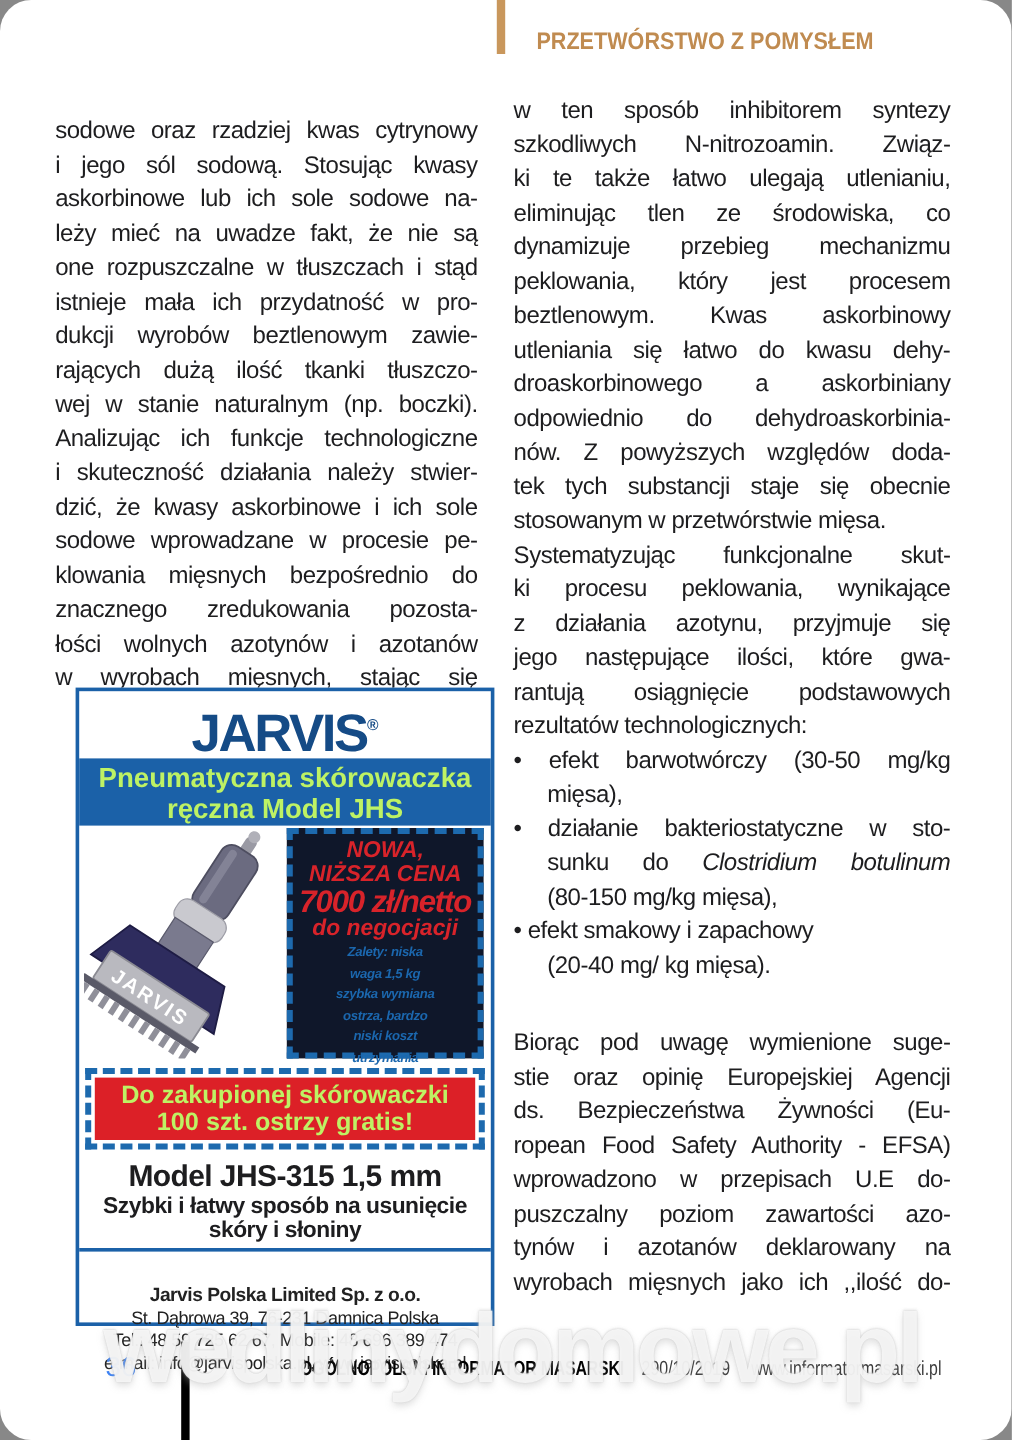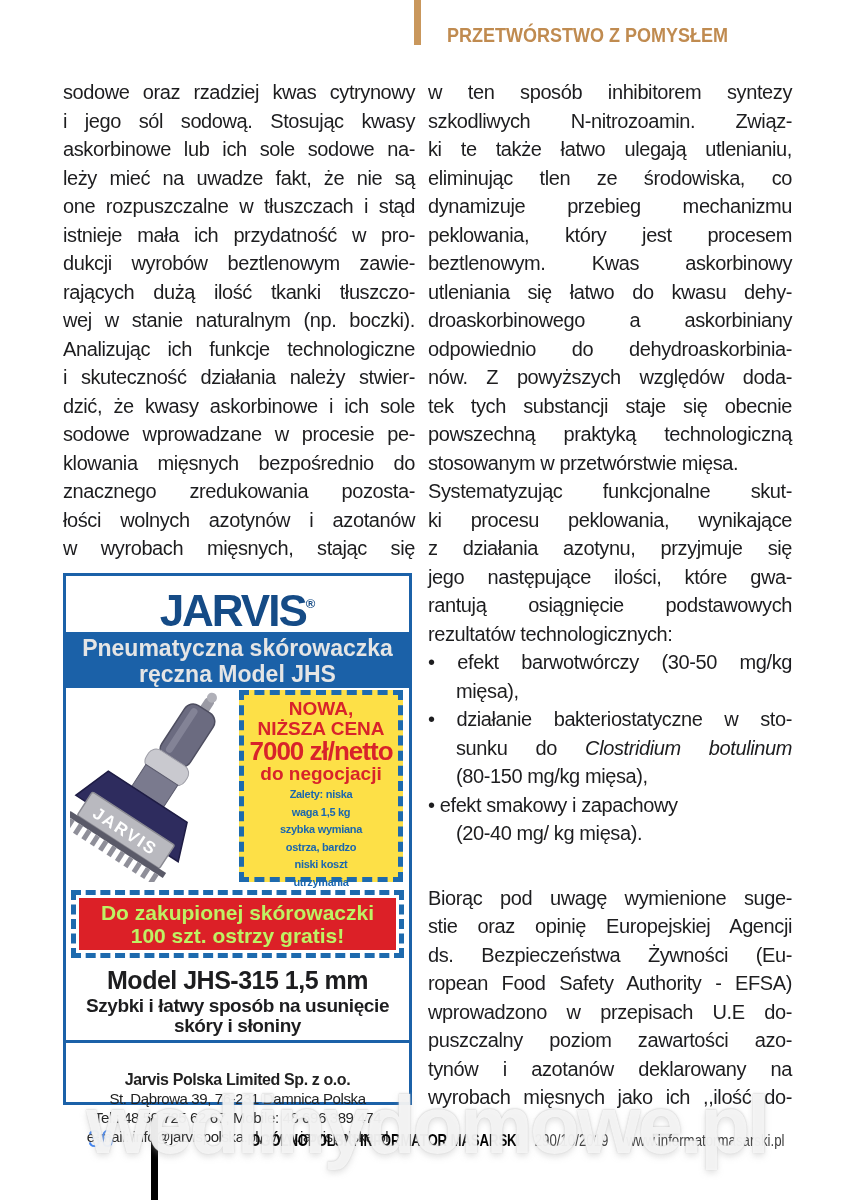--- a/index.html
+++ b/index.html
@@ -1,46 +1,46 @@
 <!DOCTYPE html>
 <html style="--accent_gold: #C9975C; --accent_gold_text: #C08B50; --navy: #154B86; --band_blue: #1B61A8; --dashed_blue: #1D6AAE; --red: #D8232A; --banner_red: #DC2027; --benefit_blue: #1B67AE; --text: #1D1D1F;"><head>
 <meta charset="utf-8">
 <style>
   html,body{margin:0;padding:0;background:#888;}
   .page{position:relative;width:843px;height:1200px;background:#fff;margin:0 auto;
-        font-family:"Liberation Sans", sans-serif;color:var(--text,#1d1d1f);overflow:hidden;}
+        font-family:"Liberation Sans", sans-serif;color:var(--text,#1d1d1f);overflow:hidden;border-radius:26px;}
 
   
   .head-bar{position:absolute;left:414px;top:0;width:7px;height:45px;background:var(--accent_gold,#C9975C);}
   .head-title{position:absolute;left:447px;top:24px;font-size:20px;font-weight:bold;
               color:var(--accent_gold_text,#C08B50);transform:scaleX(0.9);transform-origin:left center;
               white-space:nowrap;}
 
   
   .col{position:absolute;top:78px;font-size:20px;letter-spacing:-0.4px;}
-  .col-left{left:63px;width:352px;}
+  .col-left{left:46px;width:352px;margin-top:17px;}
   .col-right{left:428px;width:364px;}
   .tl{height:28.5px;line-height:28.5px;text-align:justify;text-align-last:justify;white-space:nowrap;}
   .tl.nj{text-align-last:left;}
   .tl.ind{padding-left:28px;}
   .tl.gap{margin-top:36px;}
   .tl i{font-style:italic;}
 
   
   .ad{position:absolute;left:63px;top:573px;width:349px;height:532px;box-sizing:border-box;
       border:3px solid var(--band_blue,#1B61A8);background:#fff;}
   .ad-logo-row{position:absolute;top:2px;left:0;right:0;height:54px;text-align:center;}
   .ad-logo{font-size:44px;font-weight:bold;letter-spacing:-2px;color:var(--navy,#154B86);line-height:52px;}
   .ad-reg{font-size:13px;vertical-align:18px;letter-spacing:0;}
   .ad-band{position:absolute;top:56px;left:0;right:0;height:56px;background:var(--band_blue,#1B61A8);
-           color:#e5e5e5;text-align:center;font-weight:bold;font-size:23px;line-height:26px;padding-top:3px;box-sizing:border-box;}
+           color:#bef264;text-align:center;font-weight:bold;font-size:23px;line-height:26px;padding-top:3px;box-sizing:border-box;}
   .ad-mid{position:absolute;top:112px;left:0;right:0;height:196px;}
   .photo{position:absolute;left:4px;top:2px;width:174px;height:192px;}
   .price-box{position:absolute;right:6px;top:2px;width:164px;height:192px;box-sizing:border-box;
-             border:5px dashed var(--dashed_blue,#1D6AAE);background:#fde047;text-align:center;padding-top:4px;}
+             border:5px dashed var(--dashed_blue,#1D6AAE);background:#0f172a;text-align:center;padding-top:4px;font-style:italic;}
   .pr-red{color:var(--red,#D8232A);font-weight:bold;font-size:19px;line-height:20px;}
   .pr-big{color:var(--red,#D8232A);font-weight:bold;font-size:26px;line-height:25px;letter-spacing:-1px;}
   .pr-blue-list{margin-top:2px;}
   .pr-blue-list div{color:var(--benefit_blue,#1B67AE);font-weight:bold;font-size:11px;line-height:17.5px;letter-spacing:-0.3px;}
   .gift-box{position:absolute;top:314px;left:5px;right:5px;height:68px;box-sizing:border-box;
             border:5px dashed var(--dashed_blue,#1D6AAE);padding:3px;}
   .gift-red{background:var(--banner_red,#DC2027);color:#bef264;font-weight:bold;text-align:center;
             font-size:21px;line-height:23px;height:100%;box-sizing:border-box;padding-top:3px;}
   .model-title{position:absolute;top:390px;left:0;right:0;text-align:center;font-weight:bold;font-size:25px;letter-spacing:-0.5px;}
   .model-sub{position:absolute;top:420px;left:0;right:0;text-align:center;font-weight:bold;font-size:19px;line-height:20px;letter-spacing:-0.4px;}
@@ -97,21 +97,20 @@
         <div class="tl">ki te także łatwo ulegają utlenianiu,</div>
         <div class="tl">eliminując tlen ze środowiska, co</div>
         <div class="tl">dynamizuje przebieg mechanizmu</div>
         <div class="tl">peklowania, który jest procesem</div>
         <div class="tl">beztlenowym. Kwas askorbinowy</div>
         <div class="tl">utleniania się łatwo do kwasu dehy-</div>
         <div class="tl">droaskorbinowego a askorbiniany</div>
         <div class="tl">odpowiednio do dehydroaskorbinia-</div>
         <div class="tl">nów. Z powyższych względów doda-</div>
         <div class="tl">tek tych substancji staje się obecnie</div>
-        <div class="tl">powszechną praktyką technologiczną</div>
         <div class="tl nj">stosowanym w przetwórstwie mięsa.</div>
         <div class="tl">Systematyzując funkcjonalne skut-</div>
         <div class="tl">ki procesu peklowania, wynikające</div>
         <div class="tl">z działania azotynu, przyjmuje się</div>
         <div class="tl">jego następujące ilości, które gwa-</div>
         <div class="tl">rantują osiągnięcie podstawowych</div>
         <div class="tl nj">rezultatów technologicznych:</div>
         <div class="tl">•  efekt barwotwórczy (30-50 mg/kg</div>
         <div class="tl ind nj">mięsa),</div>
         <div class="tl">•  działanie bakteriostatyczne w sto-</div>

